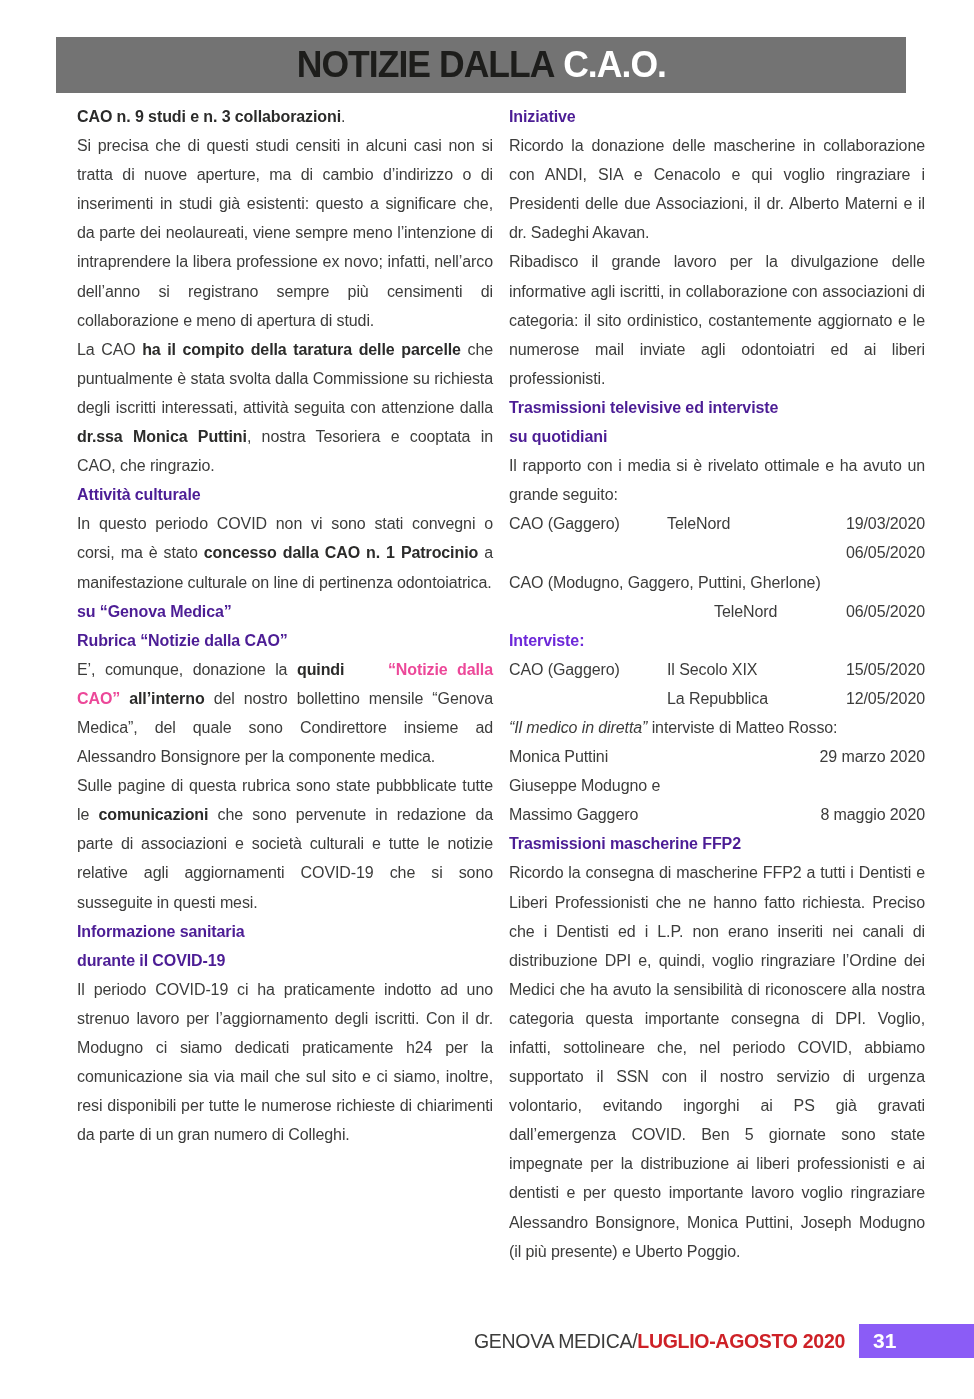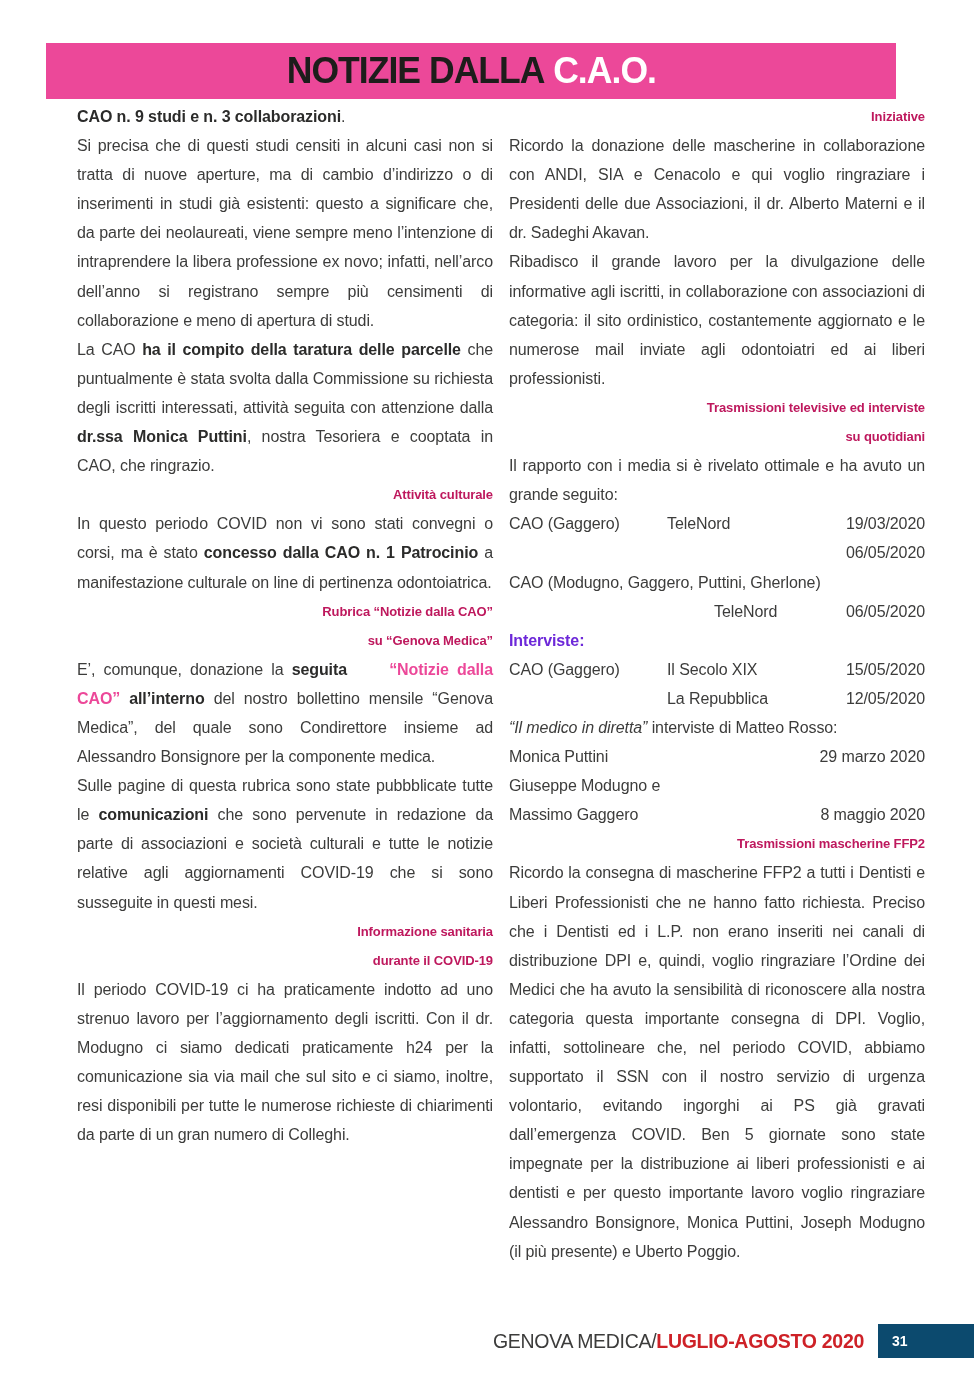--- a/index.html
+++ b/index.html
@@ -7,24 +7,24 @@
     width: 974px; height: 1399px;
     background: #ffffff;
     font-family: "Liberation Sans", sans-serif;
     position: relative;
     overflow: hidden;
   }
   .page { position: absolute; inset: 0; }
 
   
   .banner {
-    position: absolute; left: 46px; top: 37px;
+    position: absolute; left: 56px; top: 37px;
     width: 850px; height: 56px;
-    background: #ec4899;
-    display: flex; align-items: center; justify-content: center; margin-top: 6px;
+    background: #737373;
+    display: flex; align-items: center; justify-content: center;
   }
   .banner-title {
     font-size: 37px; font-weight: bold; letter-spacing: -1px;
     transform: scaleX(0.96); white-space: nowrap;
   }
   .banner-title .t-main { color: #1d1d1b; }
   .banner-title .t-accent { color: #ffffff; margin-left: 9px; }
 
   
   .columns {
@@ -33,22 +33,22 @@
     color: #3c3c3b;
     font-size: 16px; line-height: 29.1px; letter-spacing: -0.1px;
   }
   .col { flex: 1 1 0; min-width: 0; }
   p { margin: 0; text-align: justify; }
   p.no-justify { text-align: left; }
   b.seg { font-weight: bold; color: #2b2b2a; }
   .bi { font-weight: bold; color: #ec4899; margin-left: 34px; }
   .it { font-style: italic; }
   .heading {
-    color: #be185d; font-weight: bold; text-align: right;
-    font-size: 13px; margin: 0; line-height: 29.1px;
+    color: #4c1d95; font-weight: bold; text-align: left;
+    font-size: 16px; margin: 0; line-height: 29.1px;
   }
 
   
   .sched-row { display: flex; line-height: 29.1px; }
   .sched-who { width: 158px; flex: 0 0 auto; }
   .sched-channel { flex: 1 1 auto; text-align: left; }
   .sched-channel.indent-more { padding-left: 47px; }
   .sched-date { flex: 0 0 auto; text-align: right; min-width: 100px; }
   .span-row { line-height: 29.1px; }
   .bold-label { font-weight: bold; color: #6d28d9; line-height: 29.1px; }
@@ -61,22 +61,22 @@
     display: flex; align-items: center;
   }
   .footer-text {
     font-size: 19.5px; letter-spacing: -0.3px; white-space: nowrap;
     margin-right: 14px;
     margin-left: 20px;
   }
   .footer-text .mag { color: #3c3c3b; }
   .footer-text .issue { color: #ce2127; font-weight: bold; }
   .page-badge {
-    width: 96px; height: 34px; background: #0c4a6e;
-    color: #ffffff; font-weight: bold; font-size: 14px;
+    width: 115px; height: 34px; background: #8b5cf6;
+    color: #ffffff; font-weight: bold; font-size: 21px;
     display: flex; align-items: center;
     padding-left: 14px; box-sizing: border-box;
   }
 </style>
 </head>
 <body>
 
 <div class="page">
 
   <div class="banner">
@@ -88,23 +88,23 @@
   <div class="columns">
 
     <div class="col">
       <p class="no-justify"><b class="seg">CAO n. 9 studi e n. 3 collaborazioni</b><span>.</span></p>
       <p>Si precisa che di questi studi censiti in alcuni casi non si tratta di nuove aperture, ma di cambio d’indirizzo o di inserimenti in studi già esistenti: questo a significare che, da parte dei neolaureati, viene sempre meno l’intenzione di intraprendere la libera professione ex novo; infatti, nell’arco dell’anno si registrano sempre più censimenti di collaborazione e meno di apertura di studi.</p>
       <p><span>La CAO </span><b class="seg">ha il compito della taratura delle parcelle</b><span> che puntualmente è stata svolta dalla Commissione su richiesta degli iscritti interessati, attività seguita con attenzione dalla </span><b class="seg">dr.ssa Monica Puttini</b><span>, nostra Tesoriera e cooptata in CAO, che ringrazio.</span></p>
 
       <p class="heading">Attività culturale</p>
       <p><span>In questo periodo COVID non vi sono stati convegni o corsi, ma è stato </span><b class="seg">concesso dalla CAO n. 1 Patrocinio</b><span> a manifestazione culturale on line di pertinenza odontoiatrica.</span></p>
 
+      <p class="heading">su “Genova Medica”</p>
       <p class="heading">Rubrica “Notizie dalla CAO”</p>
-      <p class="heading">su “Genova Medica”</p>
-      <p><span>E’, comunque, donazione la </span><b class="seg">seguita </b><span class="bi">“Notizie dalla CAO”</span><b class="seg"> all’interno</b><span> del nostro bollettino mensile “Genova Medica”, del quale sono Condirettore insieme ad Alessandro Bonsignore per la componente medica.</span></p>
+      <p><span>E’, comunque, donazione la </span><b class="seg">quindi </b><span class="bi">“Notizie dalla CAO”</span><b class="seg"> all’interno</b><span> del nostro bollettino mensile “Genova Medica”, del quale sono Condirettore insieme ad Alessandro Bonsignore per la componente medica.</span></p>
       <p><span>Sulle pagine di questa rubrica sono state pubbblicate tutte le </span><b class="seg">comunicazioni</b><span> che sono pervenute in redazione da parte di associazioni e società culturali e tutte le notizie relative agli aggiornamenti COVID-19 che si sono susseguite in questi mesi.</span></p>
 
       <p class="heading">Informazione sanitaria</p>
       <p class="heading">durante il COVID-19</p>
       <p>Il periodo COVID-19 ci ha praticamente indotto ad uno strenuo lavoro per l’aggiornamento degli iscritti. Con il dr. Modugno ci siamo dedicati praticamente h24 per la comunicazione sia via mail che sul sito e ci siamo, inoltre, resi disponibili per tutte le numerose richieste di chiarimenti da parte di un gran numero di Colleghi.</p>
     </div>
 
     <div class="col">
       <p class="heading">Iniziative</p>
       <p>Ricordo la donazione delle mascherine in collaborazione con ANDI, SIA e Cenacolo e qui voglio ringraziare i Presidenti delle due Associazioni, il dr. Alberto Materni e il dr. Sadeghi Akavan.</p>

